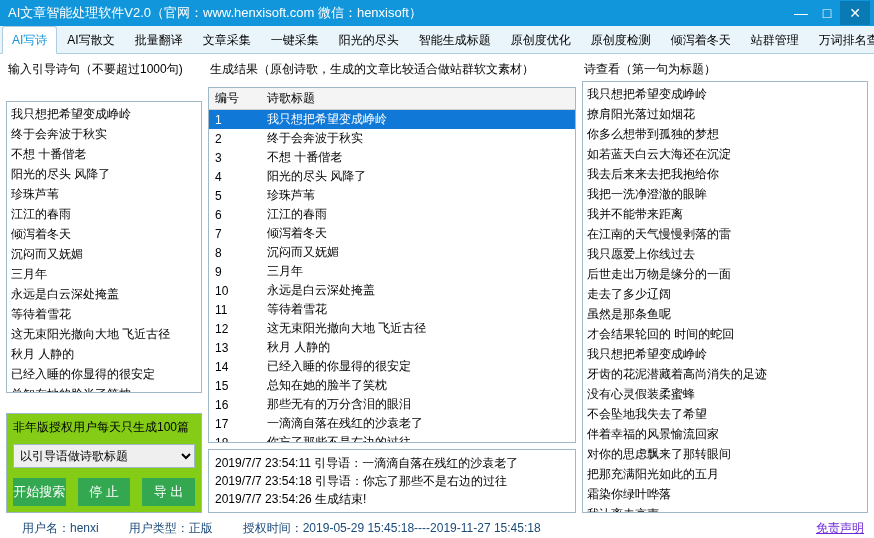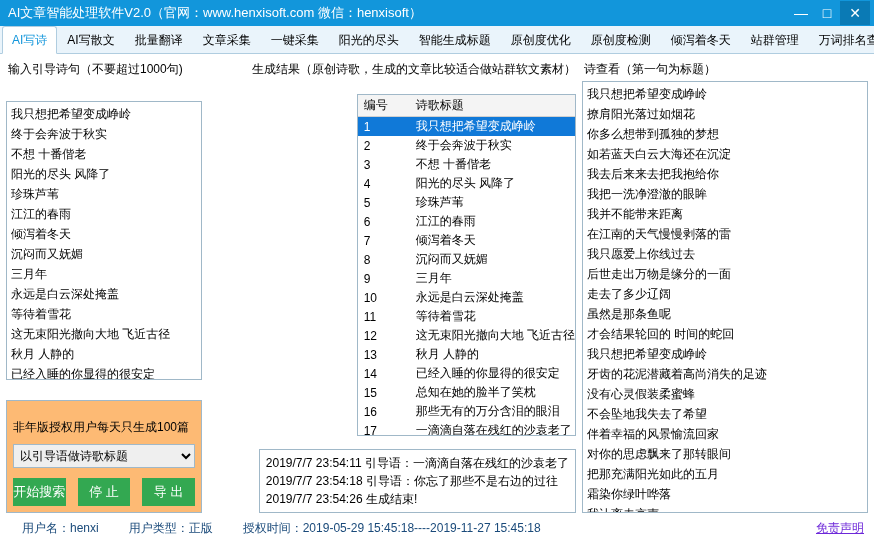--- a/index.html
+++ b/index.html
@@ -11,31 +11,31 @@
     .title-bar .controls span { width: 26px; height: 24px; display: flex; align-items: center; justify-content: center; cursor: pointer; font-size: 14px; }
     .title-bar .controls .close { background: #0a7ab5; width: 30px; }
     
     .tabs { background: #eaf4fb; border-bottom: 1px solid #b0cde0; display: flex; height: 28px; padding-left: 2px; align-items: center; }
     .tab { padding: 5px 9px 4px; font-size: 12px; cursor: pointer; border: 1px solid transparent; white-space: nowrap; }
     .tab.active { background: #fff; border: 1px solid #b0cde0; border-bottom: 1px solid #fff; color: #1296db; font-weight: 500; margin-bottom: -1px; border-radius: 3px 3px 0 0; }
     
     .main { display: flex; padding: 5px 6px; gap: 6px; height: 464px; }
     
     .left-panel { width: 196px; display: flex; flex-direction: column; gap: 20px; }
-    .mid-panel { width: 368px; display: flex; flex-direction: column; gap: 13px; align-items: flex-end; }
+    .mid-panel { width: 368px; display: flex; flex-direction: column; gap: 6px; }
     .right-panel { flex: 1; display: flex; flex-direction: column; }
     
     .panel-label { padding: 2px 0 3px 2px; font-size: 12px; color: #000; }
     
     .textbox { border: 1px solid #a0b8c8; background: #fff; padding: 2px 4px; overflow: hidden; }
     .textbox .line { line-height: 20px; white-space: nowrap; }
     
     .input-list { height: 318px; }
     
-    .bottom-box { border: 1px solid #a0b8c8; padding: 18px 6px 6px; background: #fdba74; }
+    .bottom-box { border: 1px solid #a0b8c8; padding: 5px 6px 6px; background: #84cc16; }
     .bottom-box .note { margin-bottom: 8px; }
     .bottom-box select { width: 100%; height: 24px; border: 1px solid #a0b8c8; margin-bottom: 10px; font-size: 12px; padding-left: 2px; }
     .button-row { display: flex; gap: 12px; }
     .btn { flex: 1; height: 28px; color: #fff; border: none; cursor: pointer; font-size: 13px; }
     .btn-green { background: #33a851; }
     
     .table-wrap { border: 1px solid #a0b8c8; height: 364px; overflow: hidden; }
     .table-head { display: flex; background: #f4f4f4; border-bottom: 1px solid #d0d0d0; height: 22px; align-items: center; }
     .table-head .col1 { width: 54px; padding-left: 6px; }
     .table-head .col2 { flex: 1; padding-left: 4px; }

